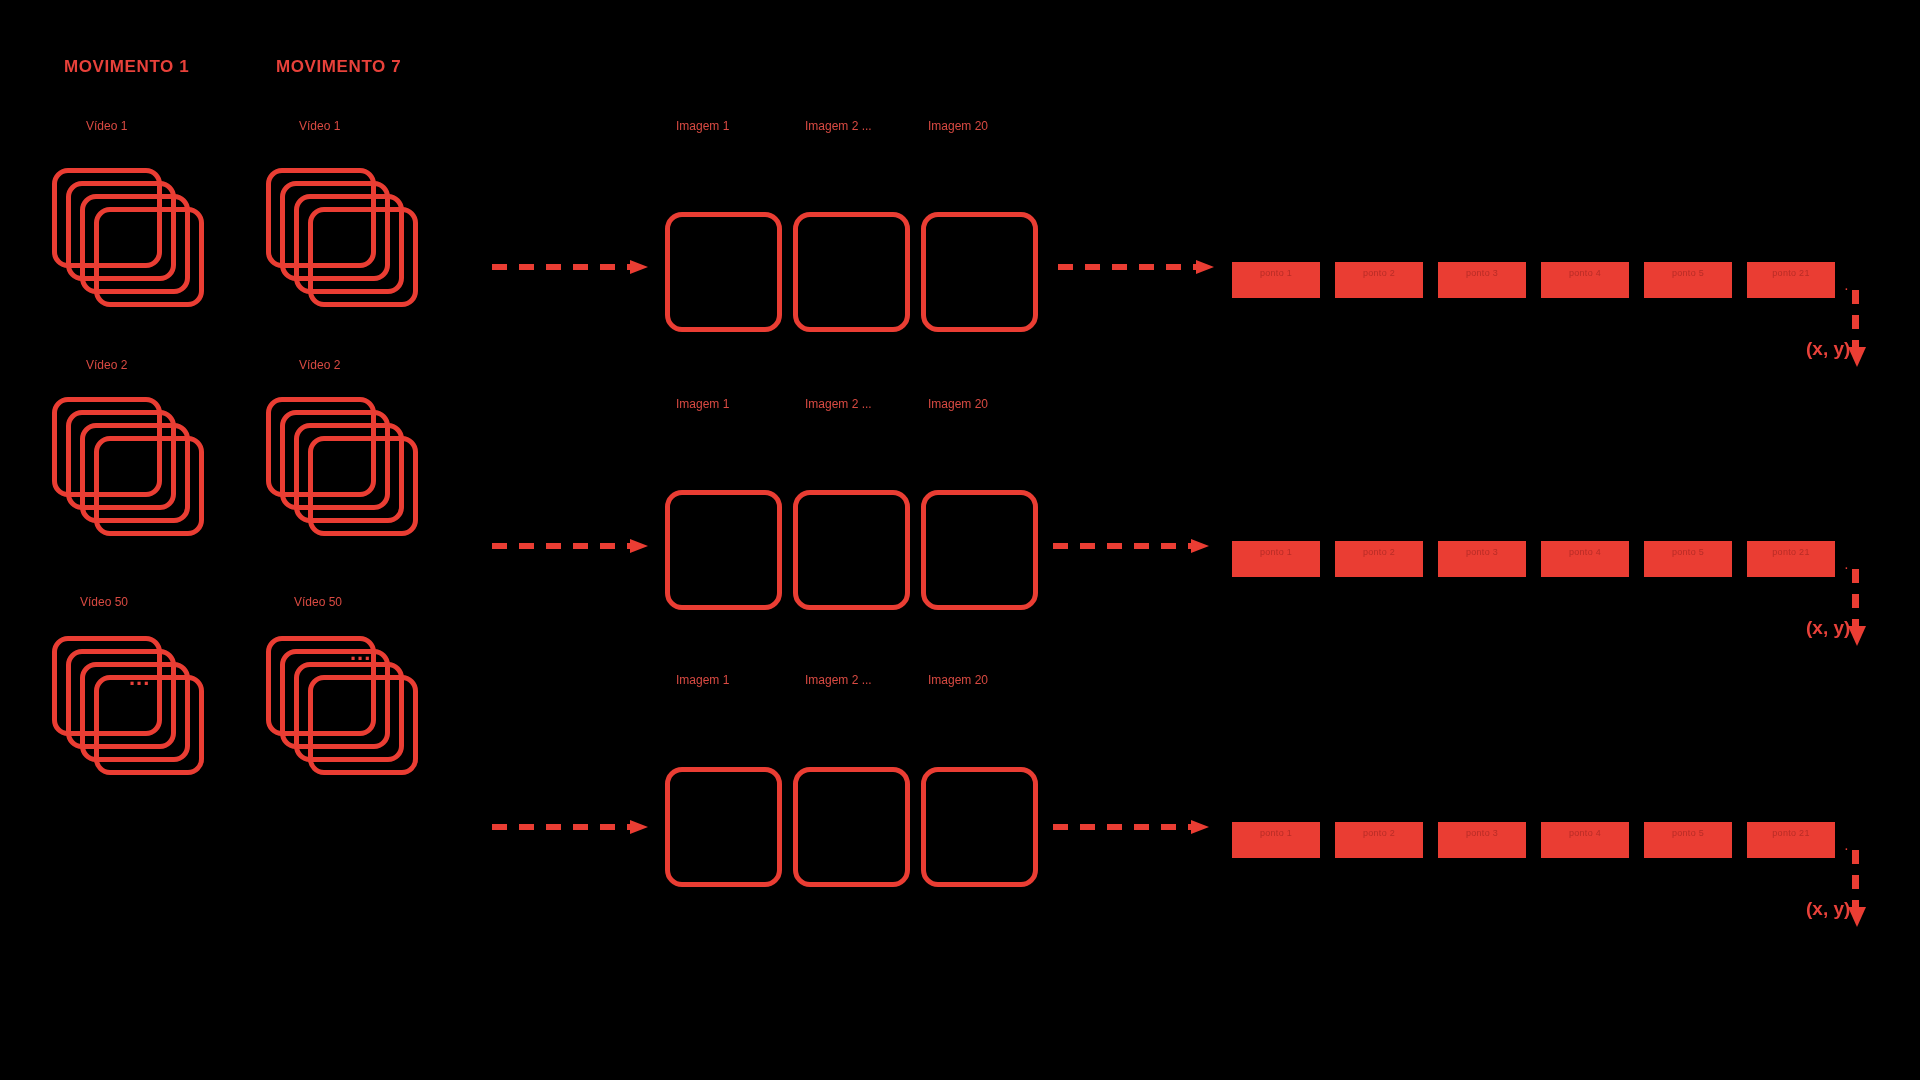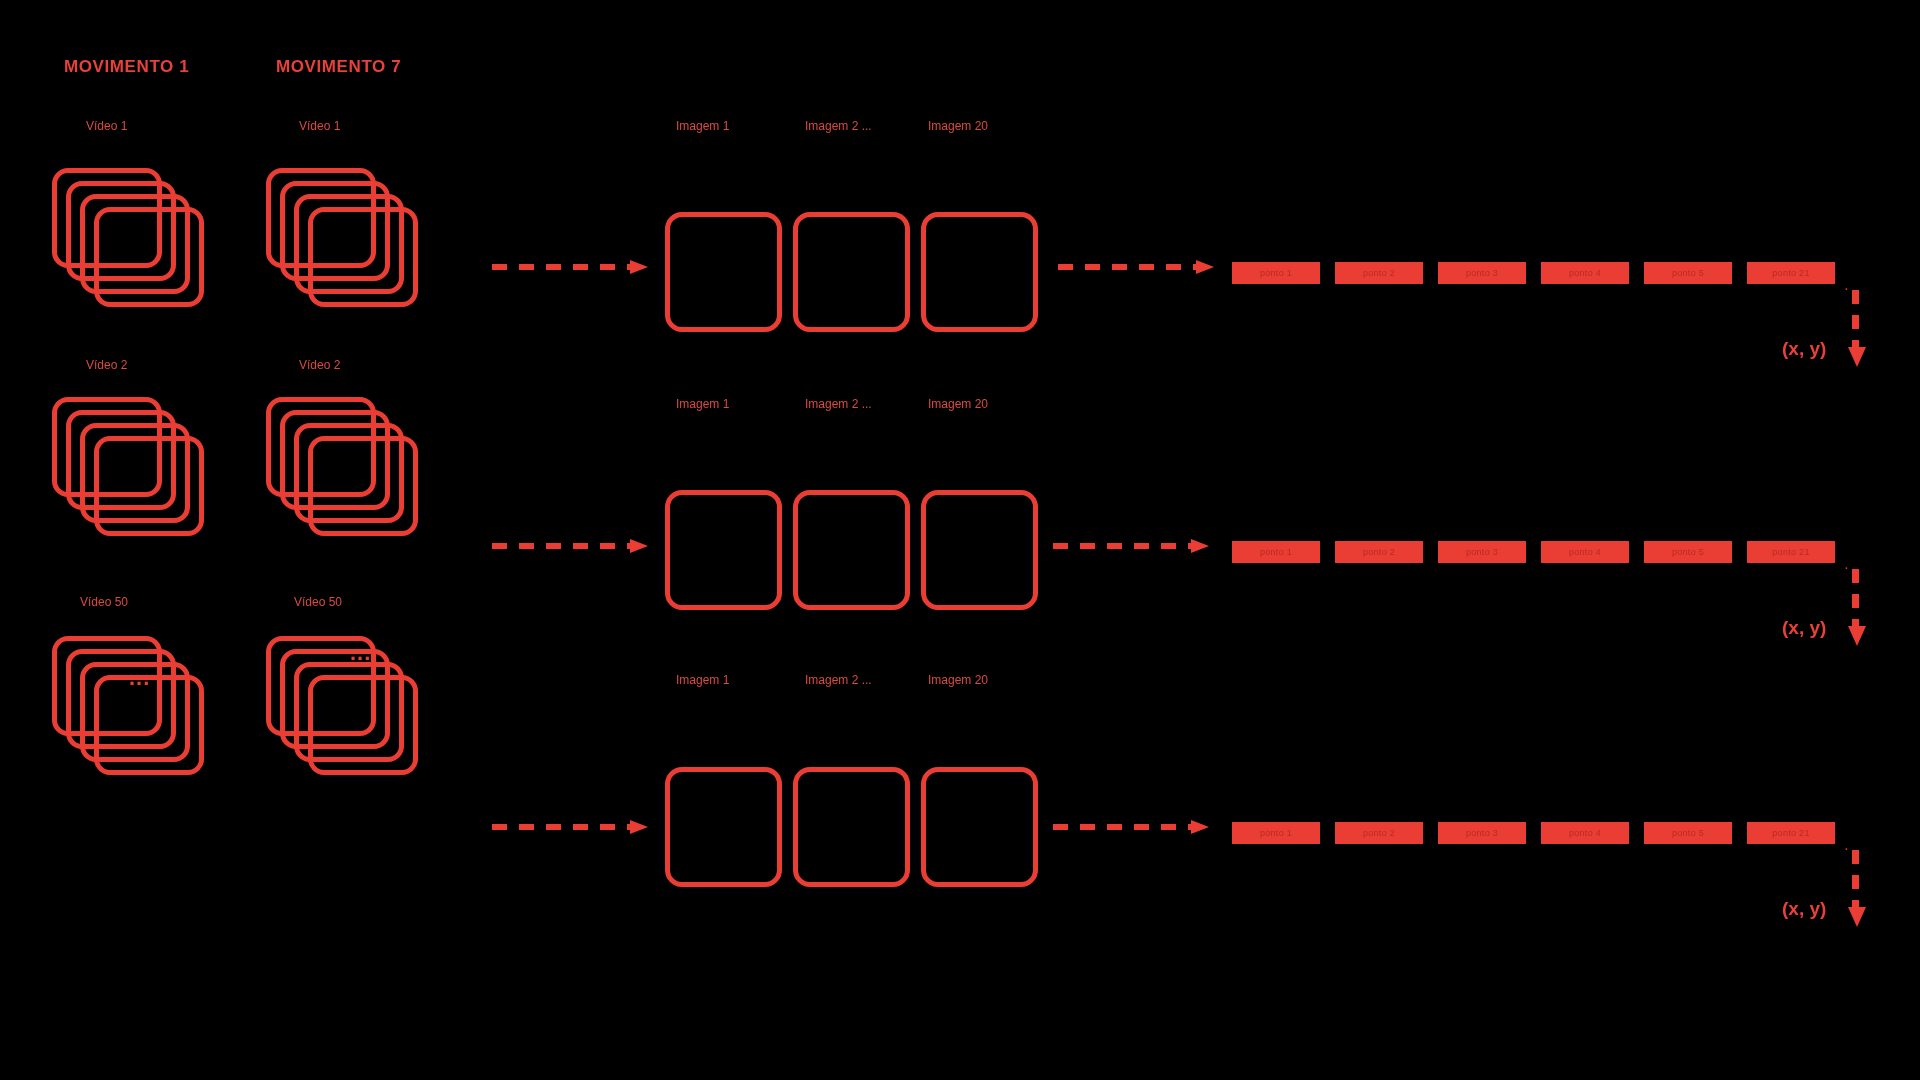--- a/index.html
+++ b/index.html
@@ -34,20 +34,21 @@
     color: #e8413a;
     letter-spacing: 1px;
     white-space: nowrap;
   }
   .xy-label {
     position: absolute;
     font-size: 19px;
     font-weight: bold;
     color: #e8413a;
     white-space: nowrap;
+    margin-left: 24px;
   }
 
   
   .stack { position: absolute; width: 158px; height: 144px; }
   .stack .card {
     position: absolute;
     width: 110px; height: 100px;
     border: 5px solid #ea3d33;
     border-radius: 16px;
     background: transparent;
@@ -80,21 +81,21 @@
     border-top: 7px solid transparent;
     border-bottom: 7px solid transparent;
     border-left: 18px solid #ea3d33;
   }
 
   
   .track { position: absolute; height: 22px; }
   .ponto {
     position: absolute;
     top: 0;
-    height: 22px;
+    height: 36px;
     width: 88px;
     background: #ea3d33;
     color: #b82c26;
     font-size: 9px;
     line-height: 22px;
     text-align: center;
     letter-spacing: 0.3px;
     overflow: hidden;
     white-space: nowrap;
   }

